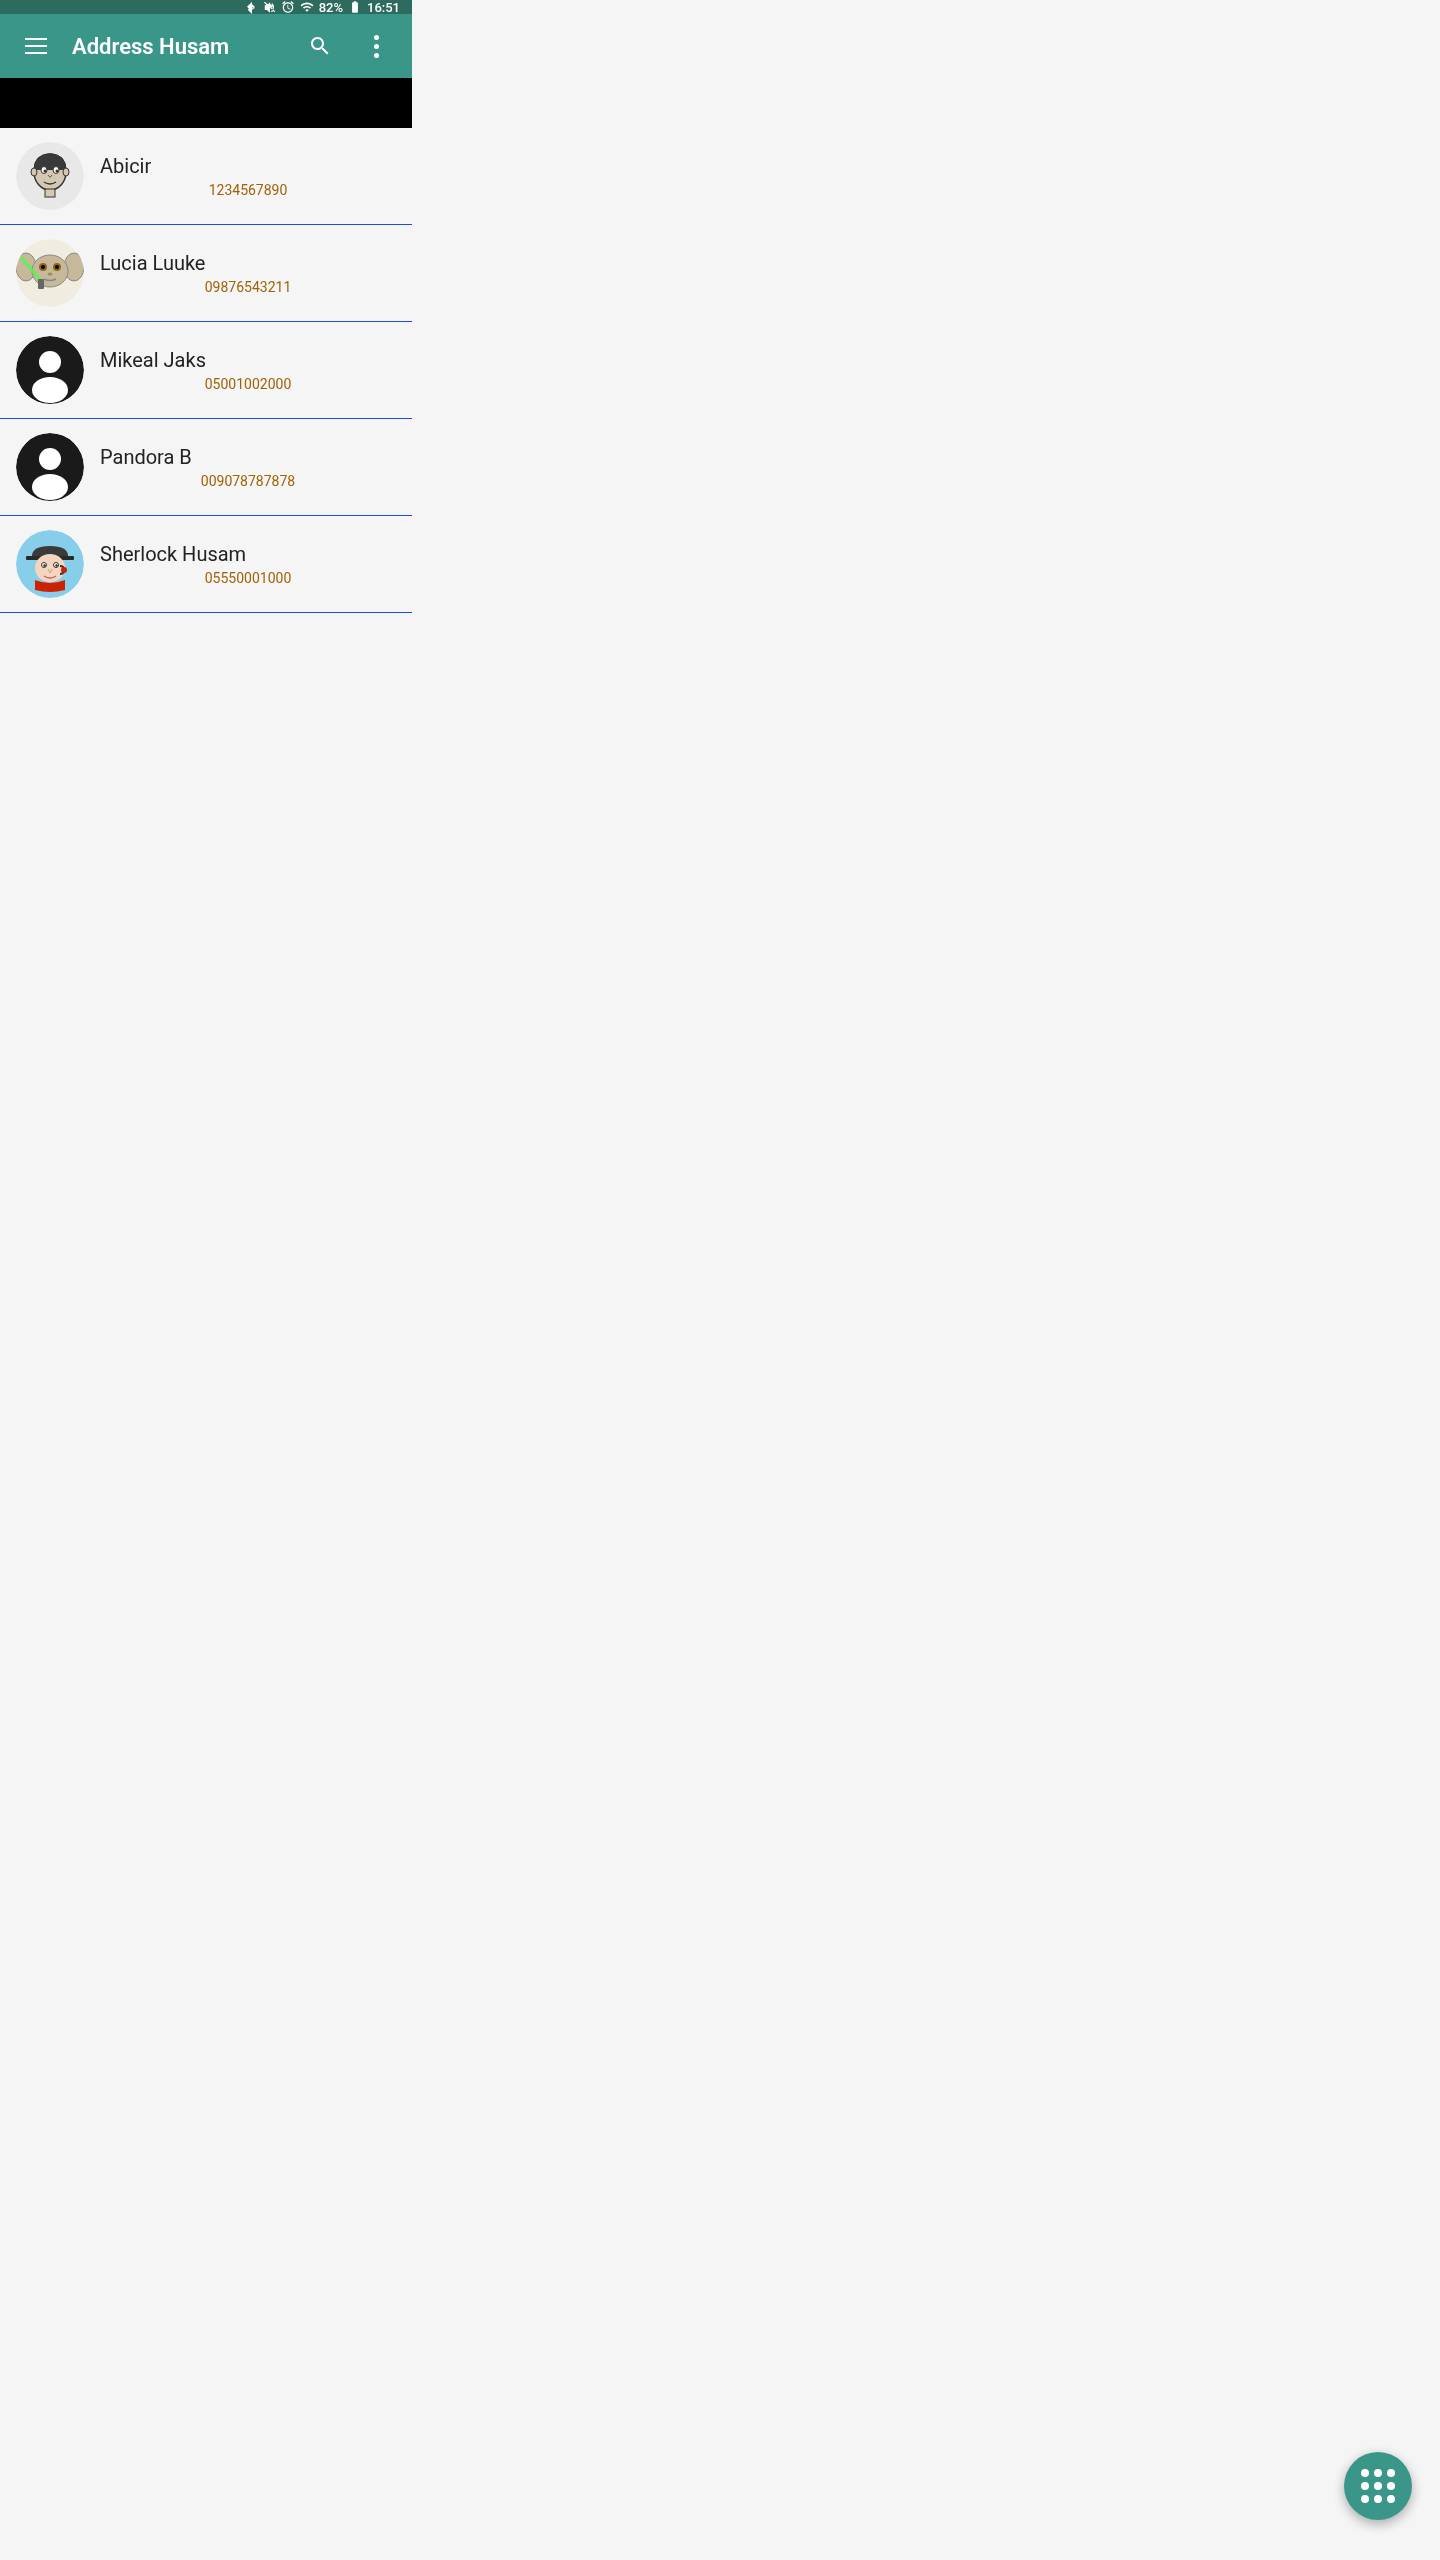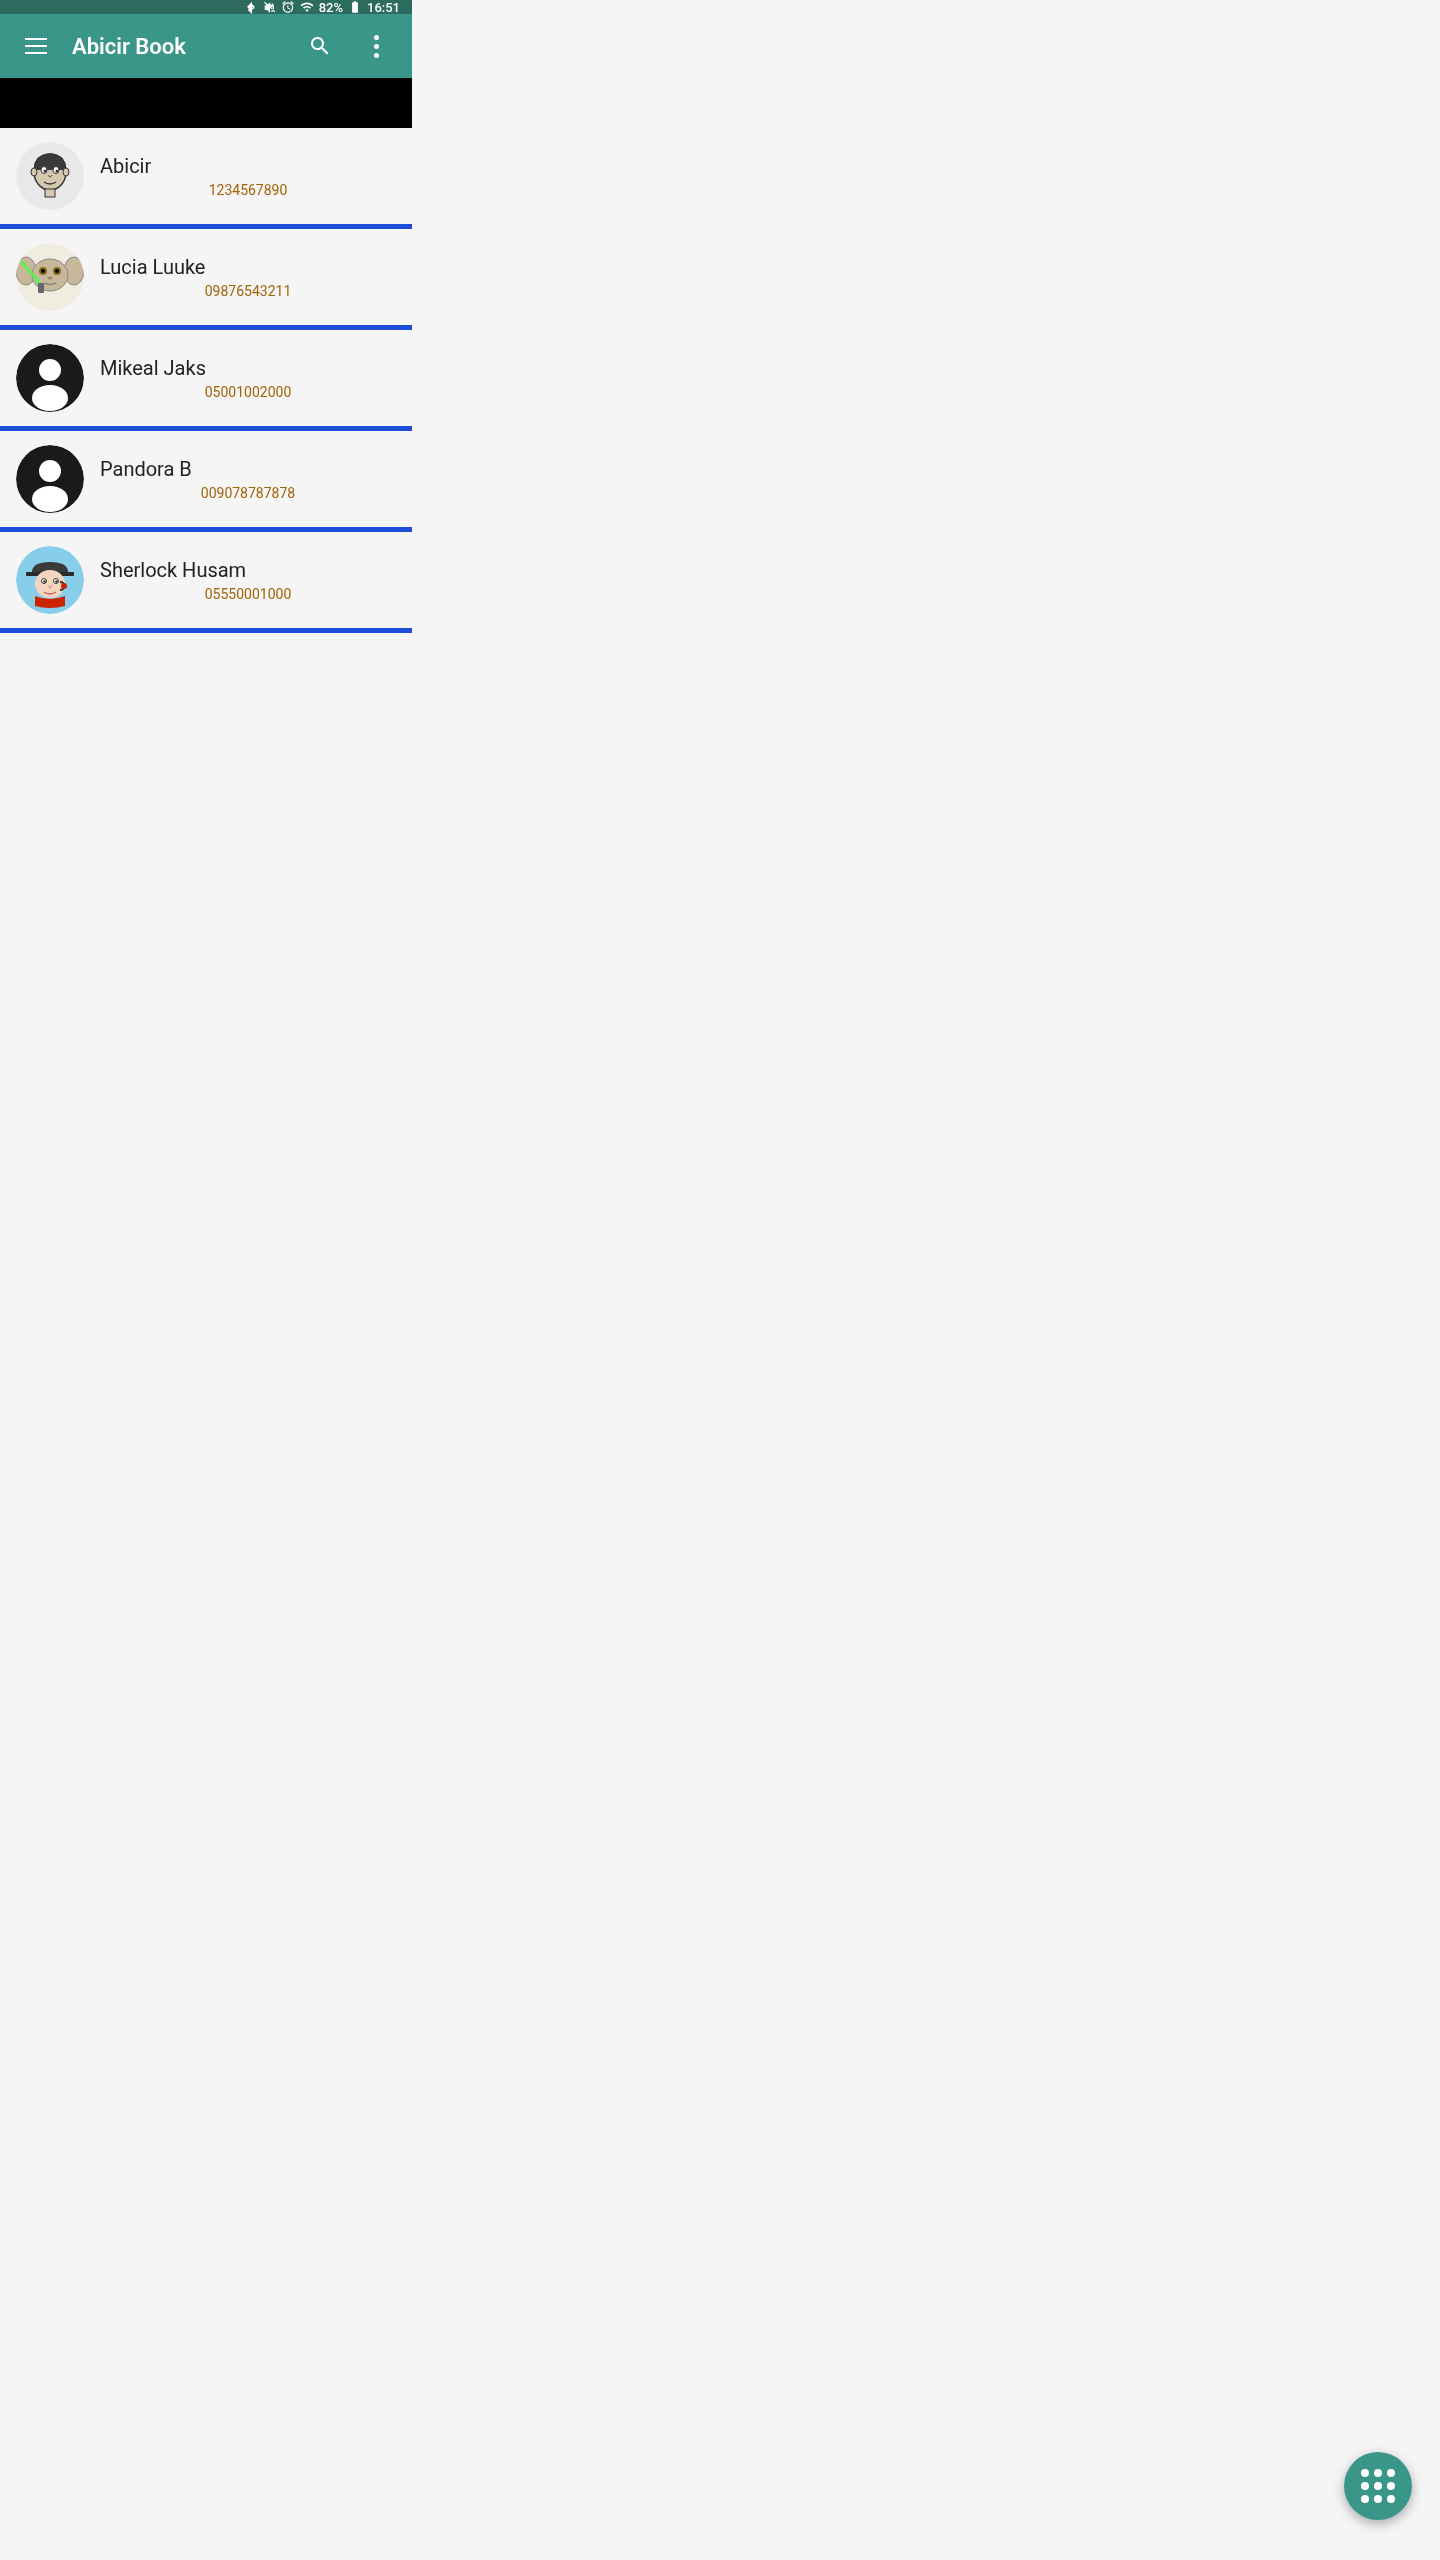--- a/index.html
+++ b/index.html
@@ -81,21 +81,21 @@
     .contact-list {
       background: #f5f5f5;
     }
 
     .contact-item {
       display: flex;
       align-items: center;
       padding: 14px 16px;
       background: #f5f5f5;
       cursor: pointer;
-      border-bottom: 5px solid #1d4ed8;
+      border-bottom: 1px solid #1d4ed8;
       gap: 16px;
     }
 
     .avatar {
       width: 68px;
       height: 68px;
       border-radius: 50%;
       flex-shrink: 0;
       display: flex;
       align-items: center;
@@ -216,21 +216,21 @@
 </div>
 
 <div class="app-bar">
   <div class="app-bar-icon">
     <div class="hamburger">
       <span></span>
       <span></span>
       <span></span>
     </div>
   </div>
-  <span class="app-bar-title">Abicir Book</span>
+  <span class="app-bar-title">Address Husam</span>
   <div class="app-bar-icon">
     <svg width="24" height="24" viewBox="0 0 24 24" fill="white">
       <path d="M15.5 14h-.79l-.28-.27C15.41 12.59 16 11.11 16 9.5 16 5.91 13.09 3 9.5 3S3 5.91 3 9.5 5.91 16 9.5 16c1.61 0 3.09-.59 4.23-1.57l.27.28v.79l5 4.99L20.49 19l-4.99-5zm-6 0C7.01 14 5 11.99 5 9.5S7.01 5 9.5 5 14 7.01 14 9.5 11.99 14 9.5 14z"></path>
     </svg>
   </div>
   <div class="app-bar-icon">
     <div class="more-dots">
       <div class="more-dot"></div>
       <div class="more-dot"></div>
       <div class="more-dot"></div>

